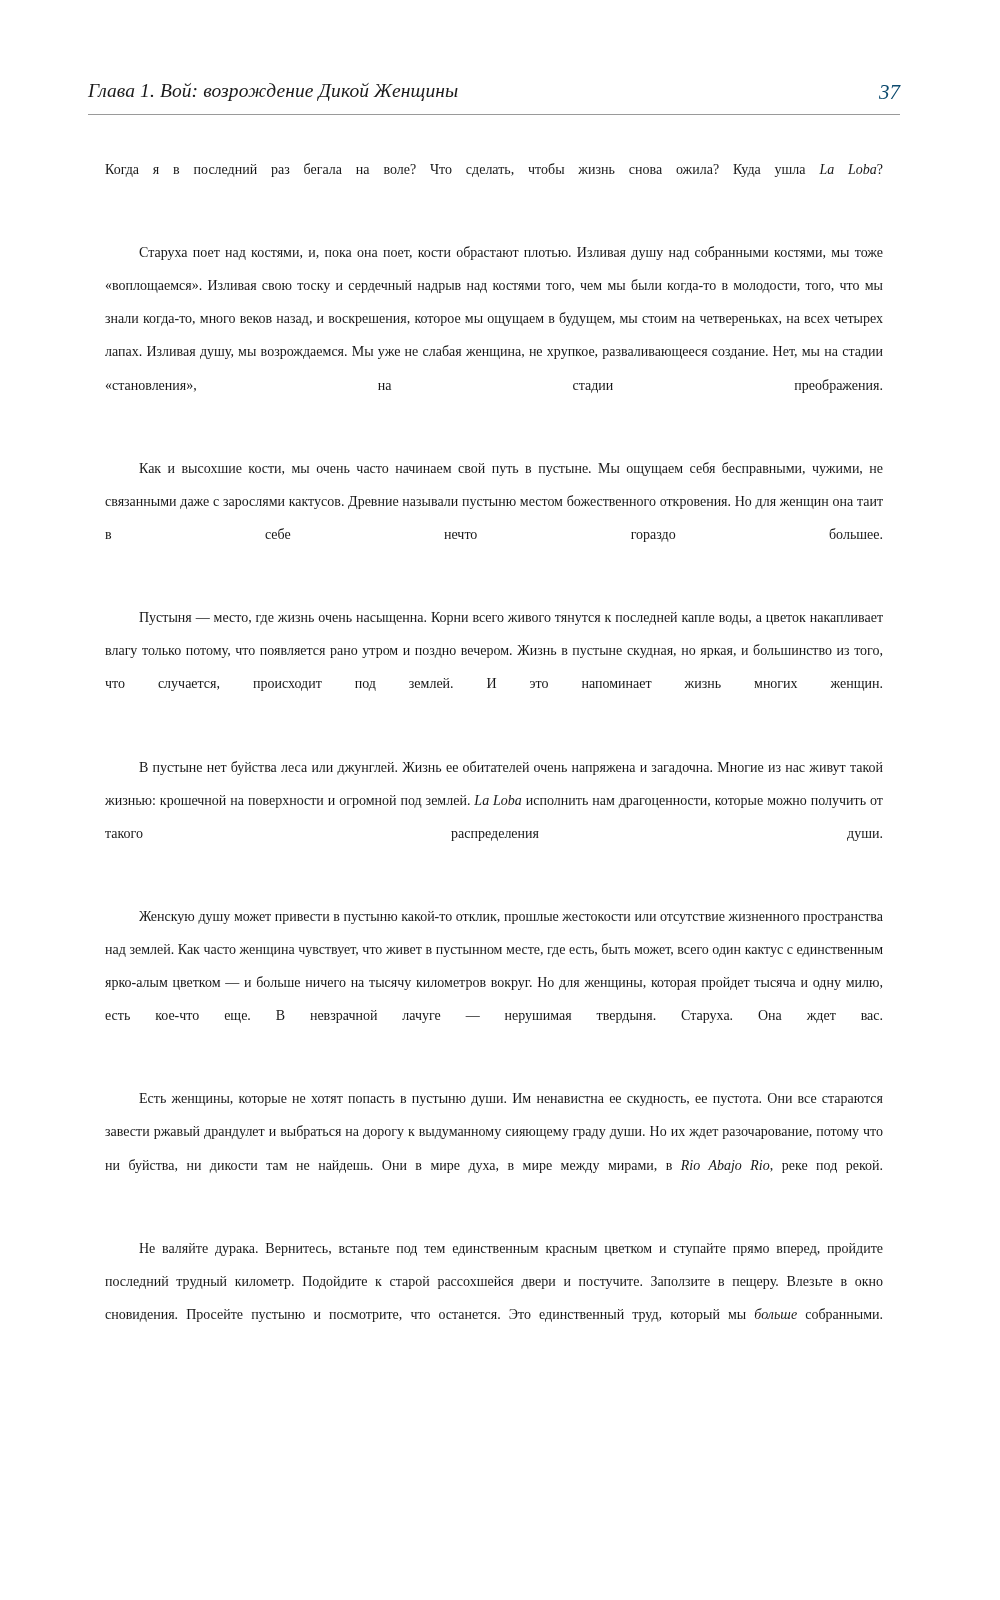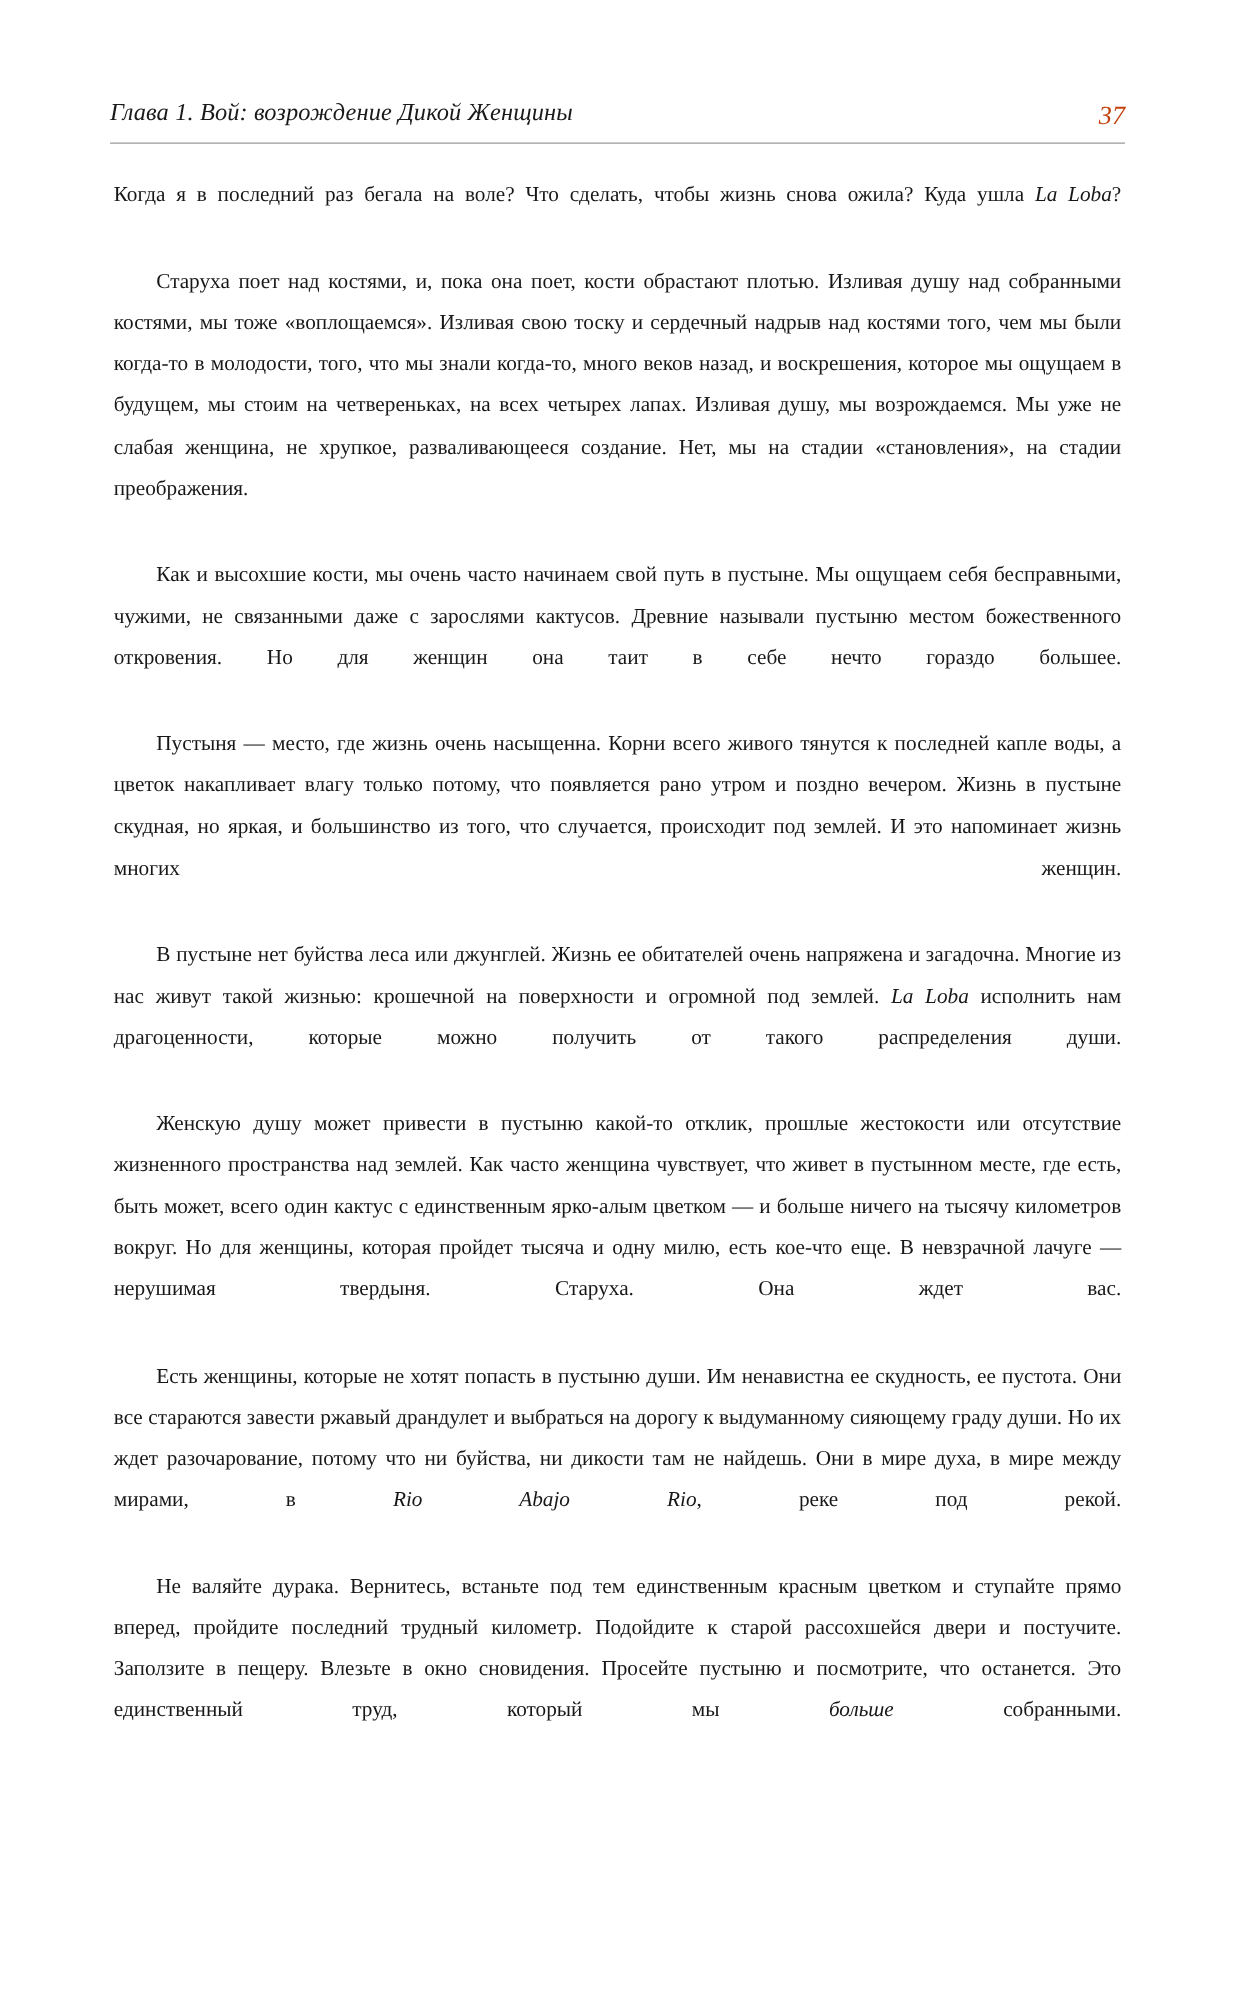--- a/index.html
+++ b/index.html
@@ -33,41 +33,41 @@
   .running-head-title {
     font-style: italic;
     font-size: 19.5px;
     letter-spacing: 0.1px;
     color: #1a1a1a;
     white-space: nowrap;
   }
   .running-head-folio {
     font-style: italic;
     font-size: 21px;
-    color: #c2410c;
+    color: #0c4a6e;
   }
   .head-rule {
     position: absolute;
     left: 88px;
     top: 114px;
     width: 812px;
     height: 1px;
     background: #9a9a9a;
   }
 
   
   .textblock {
     position: absolute;
     left: 88px;
     top: 136px;
     width: 812px;
   }
   .para {
-    margin: 3px;
-    font-size: 17px;
+    margin: 17px;
+    font-size: 14px;
     line-height: 33.1px;
     text-align: justify;
     text-justify: inter-word;
     hyphens: manual;
     -webkit-hyphens: manual;
     color: #171717;
   }
   .para.indent {
     text-indent: 34px;
   }

